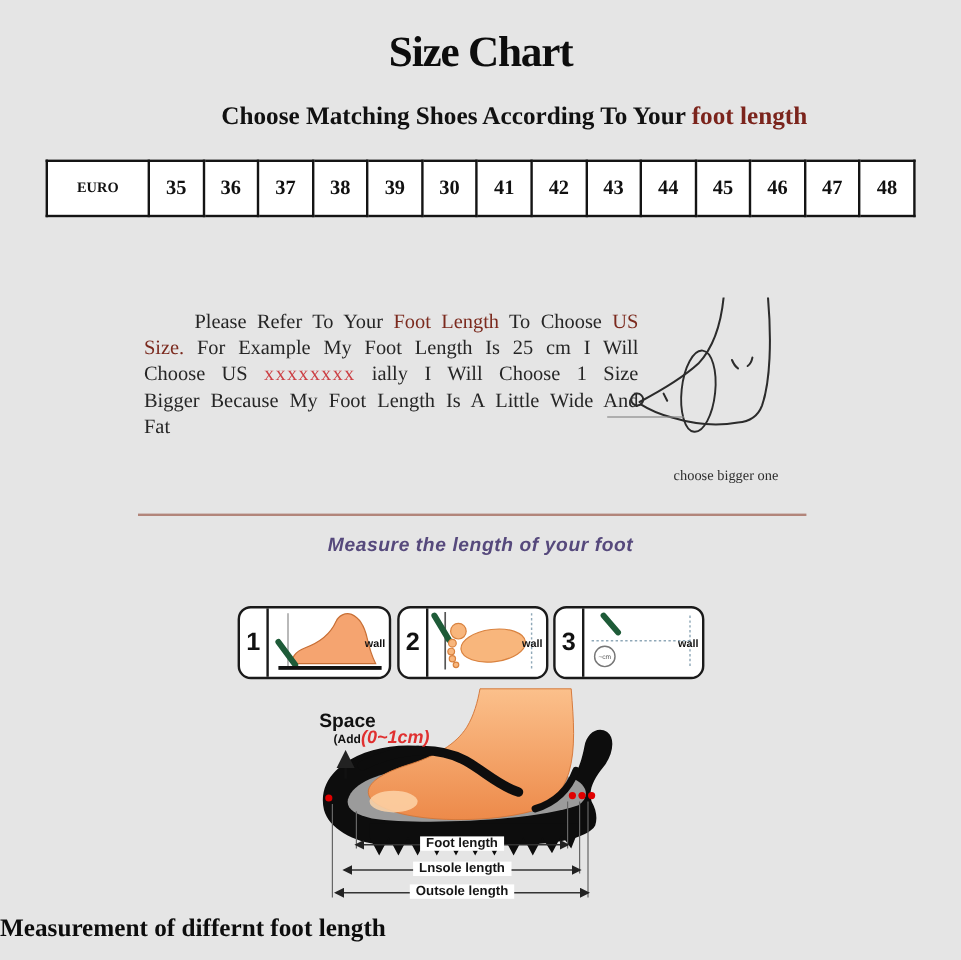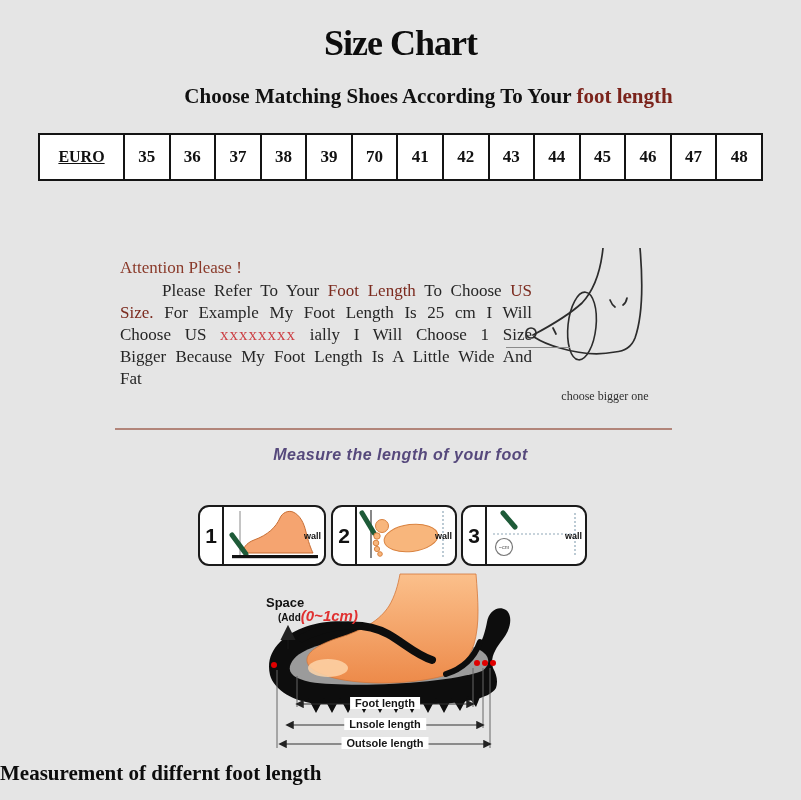--- a/index.html
+++ b/index.html
@@ -13,21 +13,21 @@
             font-size:21px;font-weight:bold;color:#111;padding-left:28px;}
   .subtitle .hl{color:#7b241c;}
 
   
   table.size{position:absolute;left:38px;top:133px;width:725px;border-collapse:collapse;
              table-layout:fixed;font-weight:bold;font-size:17px;color:#111;}
   table.size td{border:2.5px solid #141414;text-align:center;vertical-align:middle;
                 padding:2px 1px;background:#fff;}
   table.size tr.r1 td{height:40px;}
   table.size tr.r2 td{height:52px;}
-  td.lbl{font-size:16px;line-height:1.1;text-decoration:underline;}
+  td.lbl{font-size:12px;line-height:1.1;}
 
   
   .attn{position:absolute;left:120px;top:257px;width:412px;font-size:17px;line-height:22px;}
   .attn-head{color:#8a3a2a;margin:0 0 1px 0;}
   .attn-body{text-align:justify;text-indent:42px;color:#262626;word-spacing:3px;margin:0;}
   .mr{color:#7b2a1e;}
   .rx{color:#cc4045;letter-spacing:1px;}
 
   
   .sketch{position:absolute;left:520px;top:248px;}
@@ -49,21 +49,21 @@
         display:flex;align-items:center;justify-content:center;
         font-family:"Liberation Sans",sans-serif;font-weight:bold;font-size:21px;color:#111;}
   .pcontent{position:absolute;left:24px;top:0;right:0;bottom:0;border-radius:25px;}
   .wall{position:absolute;right:3px;top:50%;transform:translateY(-50%);
         font-family:"Liberation Sans",sans-serif;font-weight:bold;font-size:9px;color:#111;}
 
   
   .shoe-svg{position:absolute;left:250px;top:572px;}
   .space-label{position:absolute;left:266px;top:595px;font-family:"Liberation Sans",sans-serif;
                font-weight:bold;color:#111;line-height:13px;white-space:nowrap;}
-  .space-label .l1{font-size:13px;}
+  .space-label .l1{font-size:16px;}
   .space-label .l2a{font-size:10px;padding-left:12px;}
   .space-label .l2b{font-size:15px;color:#e03030;font-style:italic;}
   .mlabel{position:absolute;left:385px;transform:translateX(-50%);background:#fff;
           padding:0 5px;font-family:"Liberation Sans",sans-serif;font-weight:bold;
           font-size:11px;color:#161616;white-space:nowrap;}
   .ml1{top:697px;} .ml2{top:718px;} .ml3{top:737px;}
 
   .footer-cap{position:absolute;top:761px;left:0;width:100%;text-align:left;
               font-size:21px;font-weight:bold;color:#0d0d0d;}
 </style>
@@ -80,35 +80,34 @@
         <col style="width:85px">
       </colgroup>
     <tbody>
         <tr class="r1">
       <td class="lbl">EURO</td>
       <td>35</td>
       <td>36</td>
       <td>37</td>
       <td>38</td>
       <td>39</td>
-      <td>70</td>
+      <td>30</td>
       <td>41</td>
       <td>42</td>
       <td>43</td>
       <td>44</td>
       <td>45</td>
       <td>46</td>
       <td>47</td>
       <td>48</td>
     </tr>
   </tbody>
     </table>
 
   <div class="attn">
-    <div class="attn-head">Attention Please !</div>
     <p class="attn-body"><span>Please Refer To Your </span><span class="mr">Foot Length</span><span> To Choose </span><span class="mr">US Size.</span><span> For Example My Foot Length Is 25 cm I Will Choose US </span><span class="rx">xxxxxxxx</span><span> ially I Will Choose 1 Size Bigger Because My Foot Length Is A Little Wide And Fat</span></p>
   </div>
 
   <svg class="sketch" width="150" height="136" viewBox="0 0 150 136">
     <g fill="none" stroke="#2c2c2c" stroke-width="1.7" stroke-linecap="round">
       <path d="M83,0 C81,20 76,40 62,55 C50,66 30,78 13,87"></path>
       <path d="M120,0 C123,35 122,70 115,90 Q110,103 95,104 Q70,109 40,100 Q25,96 14,89"></path>
       <circle cx="11" cy="85" r="5"></circle>
       <path d="M33,80 l3,6"></path>
       <path d="M90,52 q2,5 5,7"></path>

